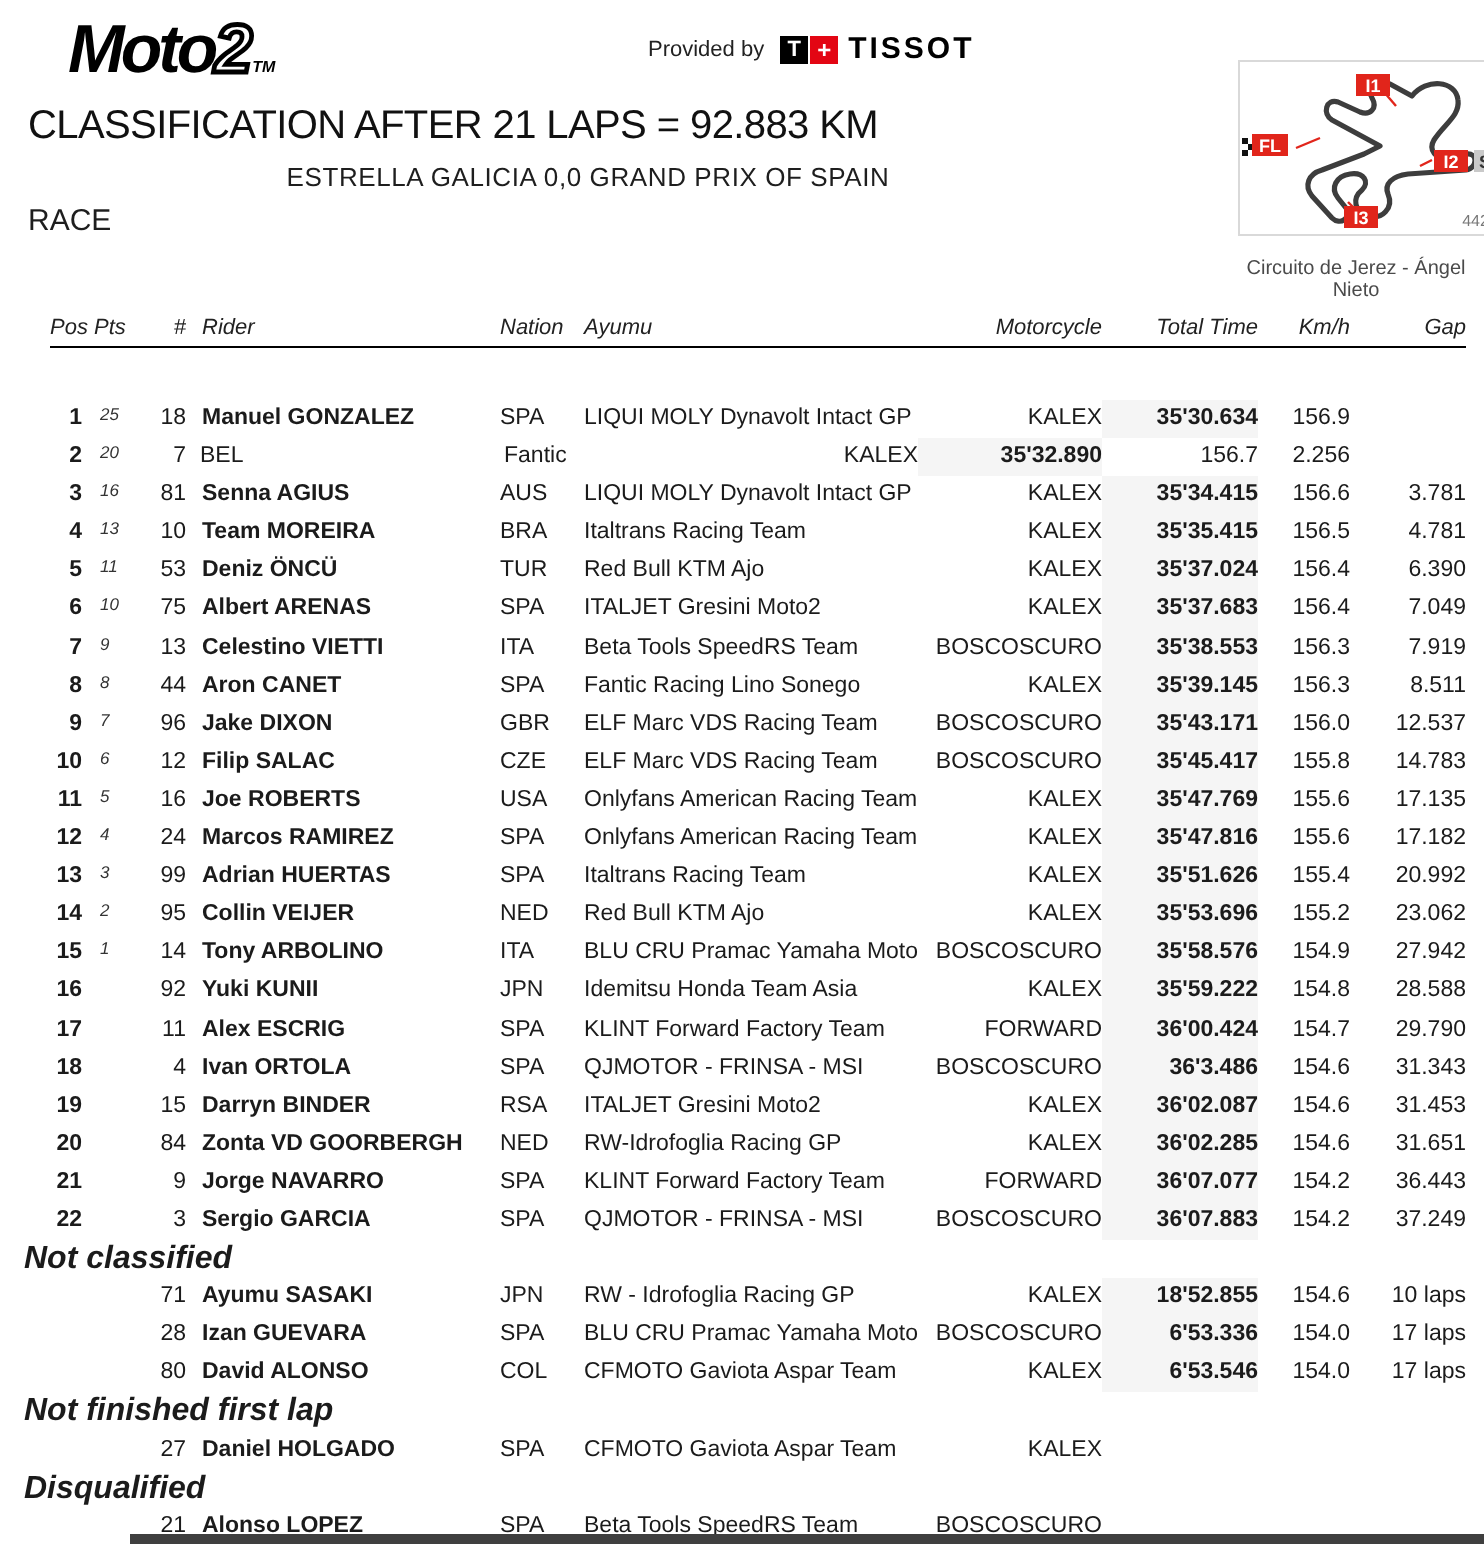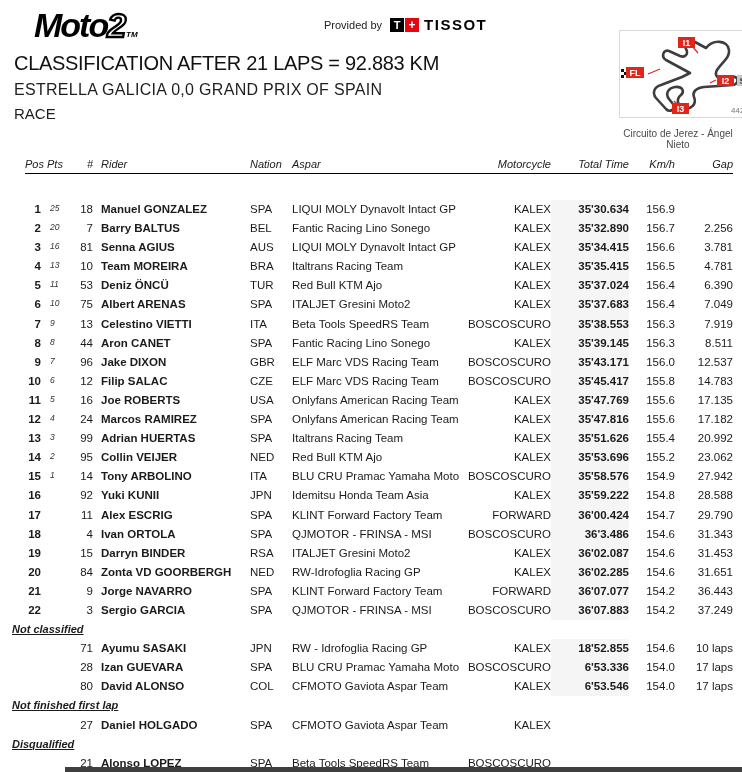--- a/index.html
+++ b/index.html
@@ -24,21 +24,21 @@
   .t-box{background:#000;}
   .cross-box{background:#e30613;font-size:12px;}
   .tissot-word{font-size:15px;font-weight:700;letter-spacing:1.5px;color:#000;}
   
   .circuit-card{position:absolute;right:5px;top:30px;width:118px;}
   .circuit-box{border:1px solid #d9d9d9;background:#fff;width:144px;height:86px;}
   .circuit-caption{margin-top:6px;text-align:center;font-size:10px;color:#4a4a4a;}
   
   .titles{position:absolute;left:14px;top:52px;width:560px;}
   .titles h1{margin:0;font-size:20px;font-weight:400;letter-spacing:-0.3px;color:#111;}
-  .titles h2{margin:6px 0 0 0;font-size:16px;font-weight:400;letter-spacing:0.3px;color:#1e1e1e;}
+  .titles h2{margin:6px 0 0 0;font-size:13px;font-weight:400;letter-spacing:0.3px;color:#1e1e1e;text-align:center;}
   .titles h3{margin:6px 0 0 0;font-size:15px;font-weight:400;color:#1e1e1e;}
   
   .results{position:absolute;left:25px;top:157px;width:708px;}
   .row{display:grid;
     grid-template-columns:22px 22px 24px 150px 40px 176px 92px 78px 46px 58px;
     align-items:baseline;height:19.1px;font-size:11.5px;line-height:19.1px;}
   .thead{font-style:italic;color:#222;border-bottom:1.6px solid #000;height:16px;
     line-height:14px;font-size:11px;}
   #rows-container{margin-top:26px;}
   .c{white-space:nowrap;overflow:hidden;}
@@ -47,22 +47,22 @@
   .num{text-align:right;}
   .rider{font-weight:700;padding-left:8px;}
   .nation{padding-left:7px;}
   .team{padding-left:9px;}
   .bike{text-align:right;}
   .time{font-weight:700;text-align:right;background:#f5f5f5;}
   .kmh{text-align:right;}
   .gap{text-align:right;}
   .h-pos{text-align:left;padding-right:0;font-weight:400;}
   .h-rider,.h-team{font-weight:400;}
-  .section-label{font-weight:700;font-style:italic;font-size:11px;height:19.1px;
-    line-height:19.1px;position:relative;left:-13px;text-decoration:underline;}
+  .section-label{font-weight:700;font-style:italic;font-size:16px;height:19.1px;
+    line-height:19.1px;position:relative;left:-13px;}
   
   .bottom-bar{position:absolute;left:65px;right:0;bottom:0;height:5px;background:#3f3f3f;}
 </style>
 </head>
 <body>
 
 <div class="topbar">
   <div class="moto-logo">
     <span class="moto">Moto</span><span class="two">2</span><span class="tm">TM</span>
   </div>
@@ -123,21 +123,21 @@
   <h3>RACE</h3>
 </div>
 
 <section class="results">
   <div class="row thead">
     <span class="c pos h-pos">Pos</span>
     <span class="c">Pts</span>
     <span class="c num">#</span>
     <span class="c rider h-rider">Rider</span>
     <span class="c nation">Nation</span>
-    <span class="c team h-team">Aspar</span>
+    <span class="c team h-team">Ayumu</span>
     <span class="c bike">Motorcycle</span>
     <span class="c" style="text-align:right">Total Time</span>
     <span class="c kmh">Km/h</span>
     <span class="c gap">Gap</span>
   </div>
   <div id="rows-container">
       <div class="row data-row">
     <span class="c pos">1</span>
     <span class="c pts">25</span>
     <span class="c num">18</span>
@@ -146,21 +146,20 @@
     <span class="c team">LIQUI MOLY Dynavolt Intact GP</span>
     <span class="c bike">KALEX</span>
     <span class="c time">35'30.634</span>
     <span class="c kmh">156.9</span>
     <span class="c gap"></span>
   </div>
       <div class="row data-row">
     <span class="c pos">2</span>
     <span class="c pts">20</span>
     <span class="c num">7</span>
-    <span class="c rider">Barry BALTUS</span>
     <span class="c nation">BEL</span>
     <span class="c team">Fantic Racing Lino Sonego</span>
     <span class="c bike">KALEX</span>
     <span class="c time">35'32.890</span>
     <span class="c kmh">156.7</span>
     <span class="c gap">2.256</span>
   </div>
       <div class="row data-row">
     <span class="c pos">3</span>
     <span class="c pts">16</span>

